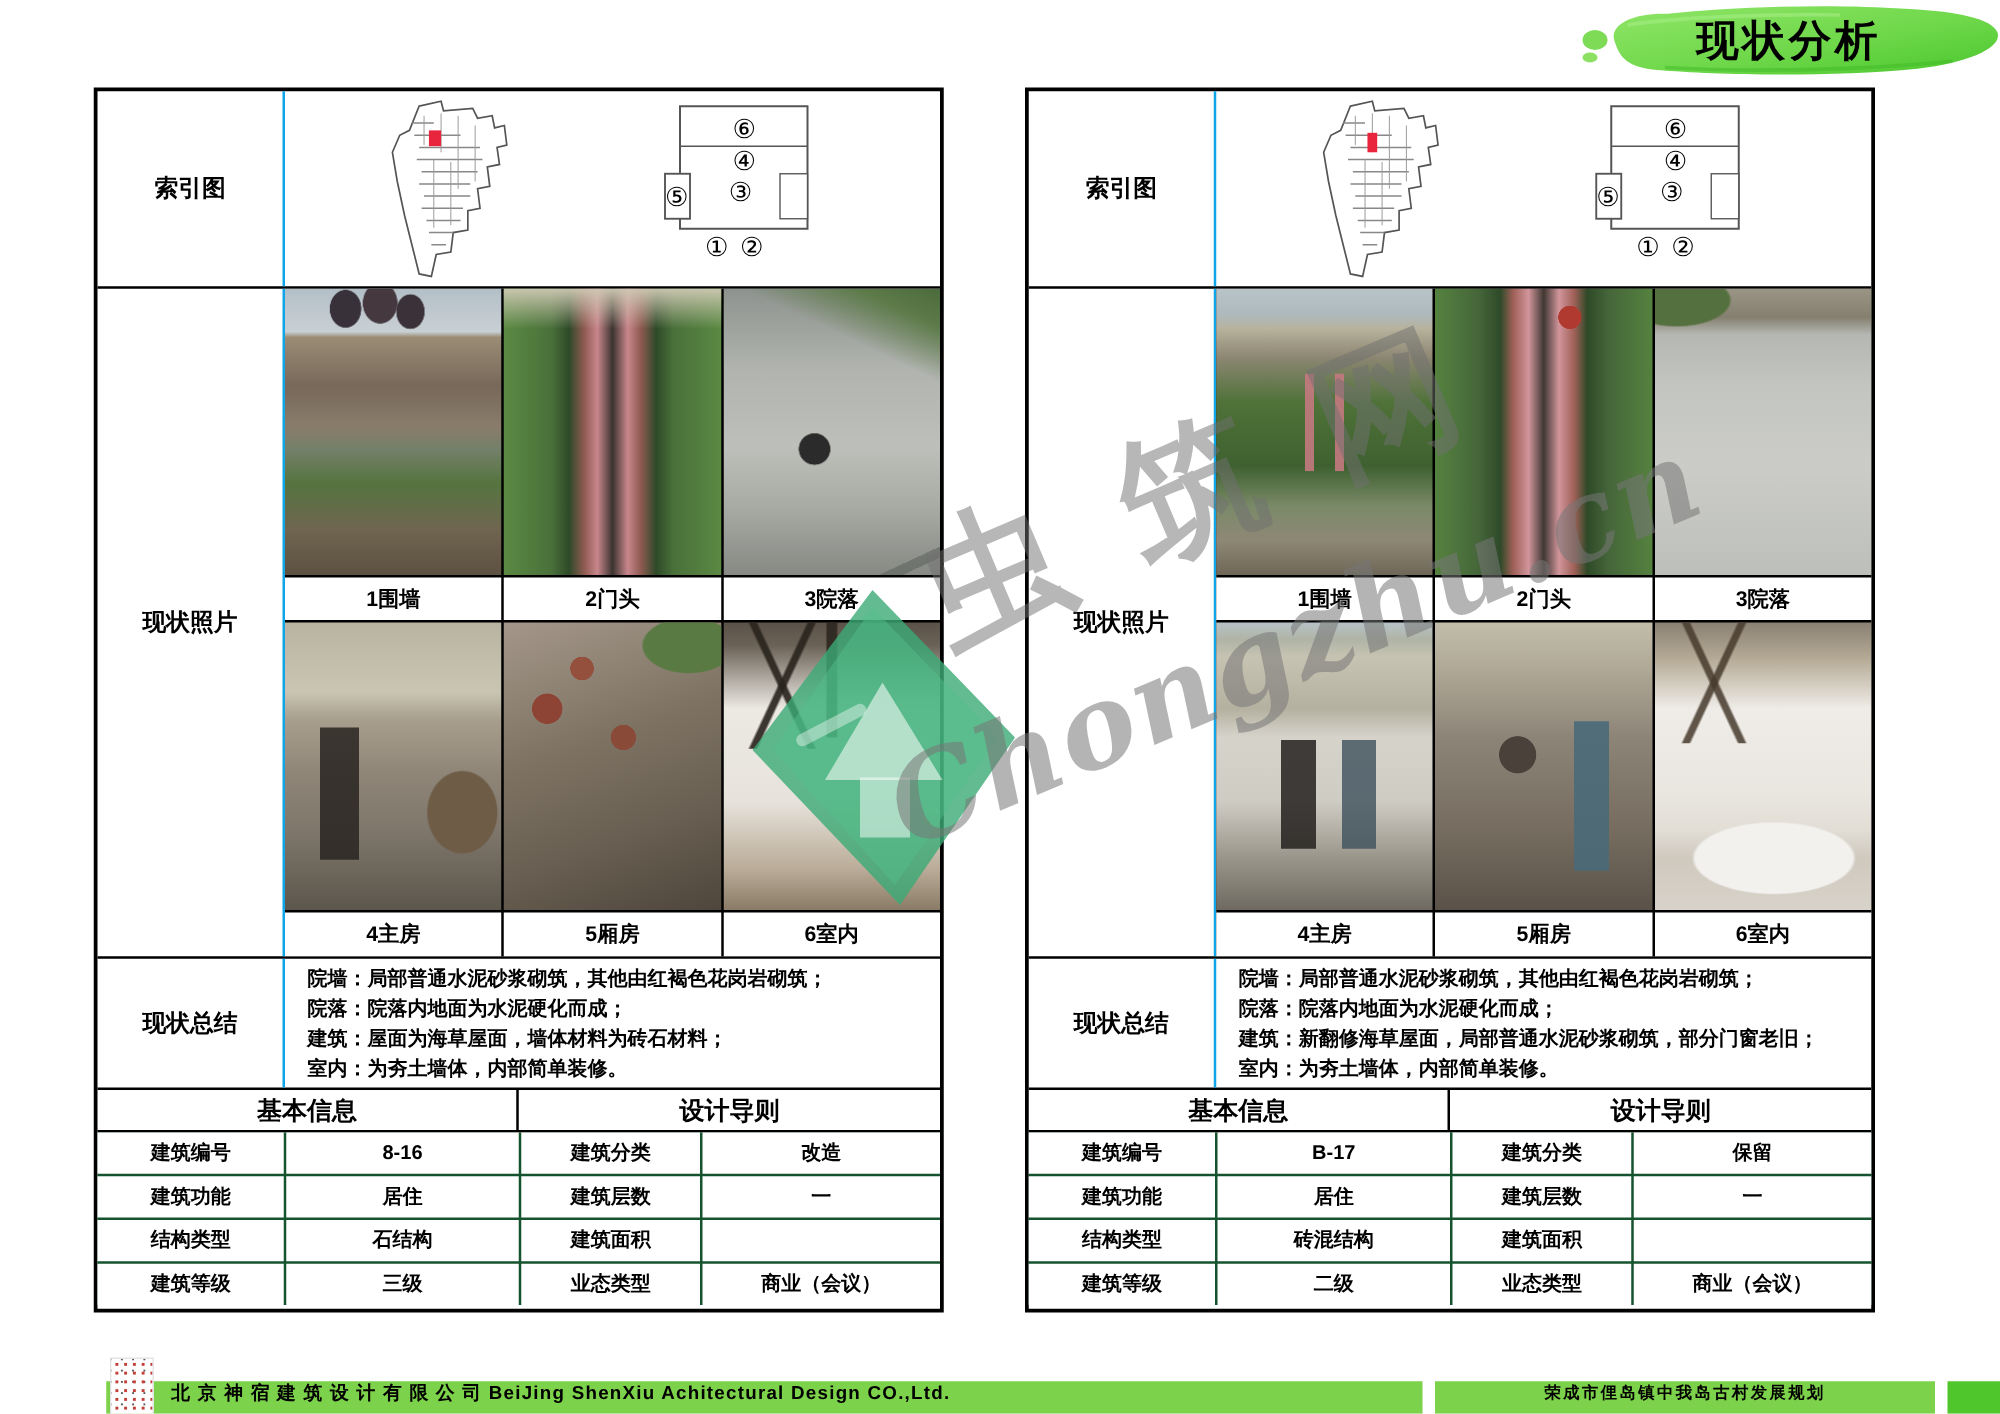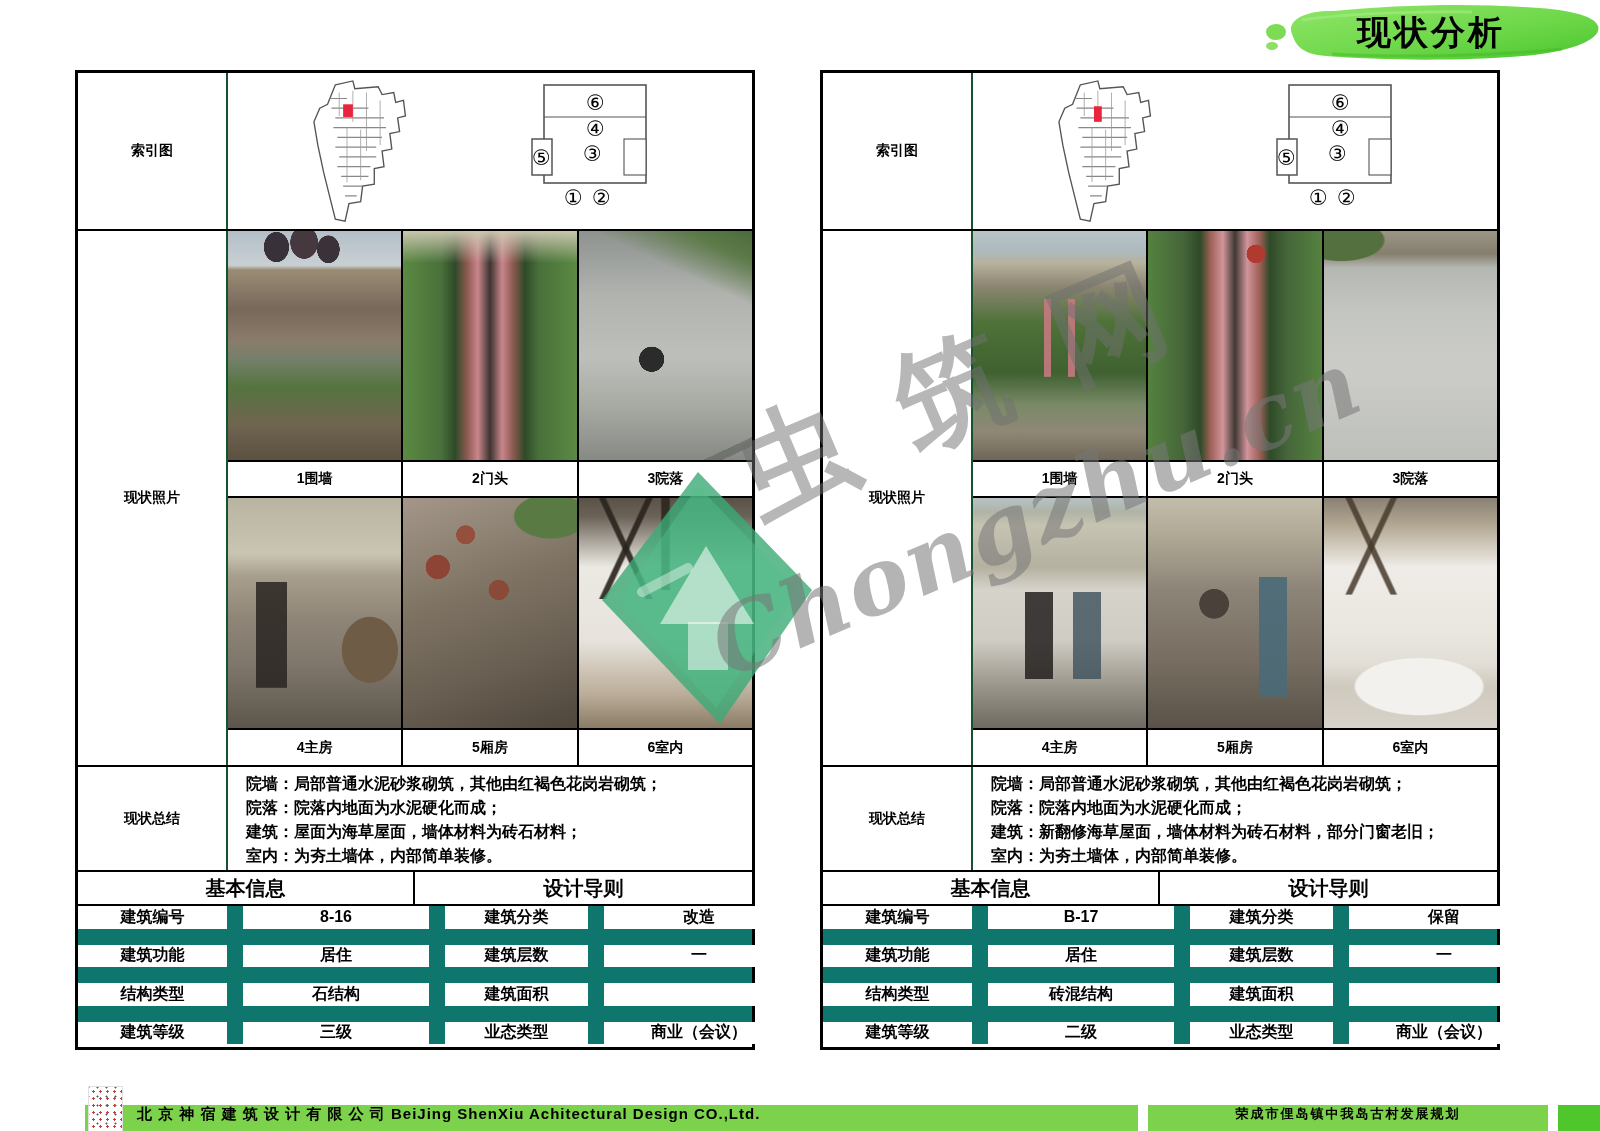--- a/index.html
+++ b/index.html
@@ -14,35 +14,35 @@
   .banner-text { position:absolute; left:0; top:0; width:100%; height:100%;
     display:flex; align-items:center; justify-content:center;
     font-size:34px; letter-spacing:3px; }
   
   .panel { position:absolute; top:70px; width:680px; height:980px;
     border:3px solid #000; box-sizing:border-box; background:#fff; }
   .panel * { box-sizing:border-box; }
   .panel-left  { left:75px; }
   .panel-right { left:820px; }
   .row { display:flex; border-bottom:2px solid #000; }
-  .label-cell { flex:0 0 150px; width:150px; border-right:2px solid #14532d;
-    display:flex; align-items:center; justify-content:center; font-size:14px; }
+  .label-cell { flex:0 0 150px; width:150px; border-right:2px solid #0ea5e9;
+    display:flex; align-items:center; justify-content:center; font-size:19px; }
   .index-row { height:158px; }
   .index-content { flex:1; position:relative; }
   .village-map { position:absolute; left:55px; top:6px; }
   .unit-plan   { position:absolute; left:300px; top:8px; }
   .unit-plan text { font-size:21px; font-weight:normal; fill:#000;
     font-family:"DejaVu Sans",sans-serif; }
   
   .photo-section { height:536px; display:flex; border-bottom:2px solid #000; }
   .photos { flex:1; display:grid; grid-template-columns:1fr 1fr 1fr;
     grid-template-rows:229px 34px 230px 35px; gap:2px; background:#000; }
   .ph { background:#bbb; }
   .pl { background:#fff; display:flex; align-items:center; justify-content:center;
-    font-size:14px; }
+    font-size:17px; }
   
   .p-l1 { background:
     radial-gradient(ellipse 20px 24px at 28% 7%, #38313a 62%, transparent 64%),
     radial-gradient(ellipse 22px 26px at 44% 5%, #45393f 62%, transparent 64%),
     radial-gradient(ellipse 18px 22px at 58% 8%, #3a3238 62%, transparent 64%),
     linear-gradient(180deg,#b3bfc7 0%,#c9d0d4 15%,#9a8c74 17%,#77685a 34%,#8a7c6a 48%,#74806a 56%,#55743f 68%,#6f6550 84%,#5d5141 100%); }
   .p-l2 { background:
     linear-gradient(180deg,rgba(207,201,180,.95) 0%,rgba(207,201,180,.0) 14%),
     linear-gradient(90deg,#5b8a43 0%,#49703a 22%,#2e4a28 30%,#8f5a52 37%,#c9868c 43%,#3c3430 50%,#c9868c 57%,#8f5a52 63%,#2e4a28 70%,#49703a 78%,#5b8a43 100%); }
   .p-l3 { background:
@@ -88,21 +88,21 @@
     linear-gradient(65deg, rgba(70,58,44,0) 30%, rgba(70,58,44,.85) 31% 33%, rgba(70,58,44,0) 34%) 0 0/100% 42% no-repeat,
     linear-gradient(180deg,#8a8174 0%,#b3a893 12%,#efece7 30%,#eae7e1 58%,#e2ded6 72%,#cfc9be 82%,#d8d3ca 100%); }
   
   .summary-row { height:105px; }
   .summary-text { flex:1; padding:5px 8px 0 18px; font-size:16px; line-height:24px; }
   
   .info-header { height:34px; display:flex; border-bottom:2px solid #000; }
   .ih1 { width:337px; border-right:2px solid #000; }
   .ih1,.ih2 { display:flex; align-items:center; justify-content:center; font-size:20px; }
   .ih2 { flex:1; }
-  .info-grid { display:grid; height:138px; gap:16px; background:#0f766e;
+  .info-grid { display:grid; height:138px; gap:2px; background:#14532d;
     grid-template-columns:149px 186px 143px 190px; grid-template-rows:repeat(4,1fr); }
   .ic { background:#fff; display:flex; align-items:center; justify-content:center;
     font-size:16px; }
   
   .wm { position:absolute; left:620px; top:300px; width:760px; height:260px;
     transform:rotate(-23deg); z-index:6; pointer-events:none; text-align:center; }
   .wm-cn { font-size:112px; letter-spacing:58px; color:rgba(112,112,112,.5);
     white-space:nowrap; }
   .wm-en { font-size:92px; font-style:italic; letter-spacing:2px; margin-top:16px;
     color:rgba(118,118,118,.55); font-family:"DejaVu Serif","Liberation Serif",serif; }
@@ -274,21 +274,21 @@
       <div class="pl">5厢房</div>
       <div class="pl">6室内</div>
     </div>
   </div>
 
   <div class="row summary-row">
     <div class="label-cell">现状总结</div>
     <div class="summary-text">
       <div>院墙：局部普通水泥砂浆砌筑，其他由红褐色花岗岩砌筑；</div>
       <div>院落：院落内地面为水泥硬化而成；</div>
-      <div>建筑：新翻修海草屋面，墙体材料为砖石材料，部分门窗老旧；</div>
+      <div>建筑：新翻修海草屋面，局部普通水泥砂浆砌筑，部分门窗老旧；</div>
       <div>室内：为夯土墙体，内部简单装修。</div>
     </div>
   </div>
 
   <div class="info-header">
     <div class="ih1">基本信息</div>
     <div class="ih2">设计导则</div>
   </div>
   <div class="info-grid">
     <div class="ic">建筑编号</div>

